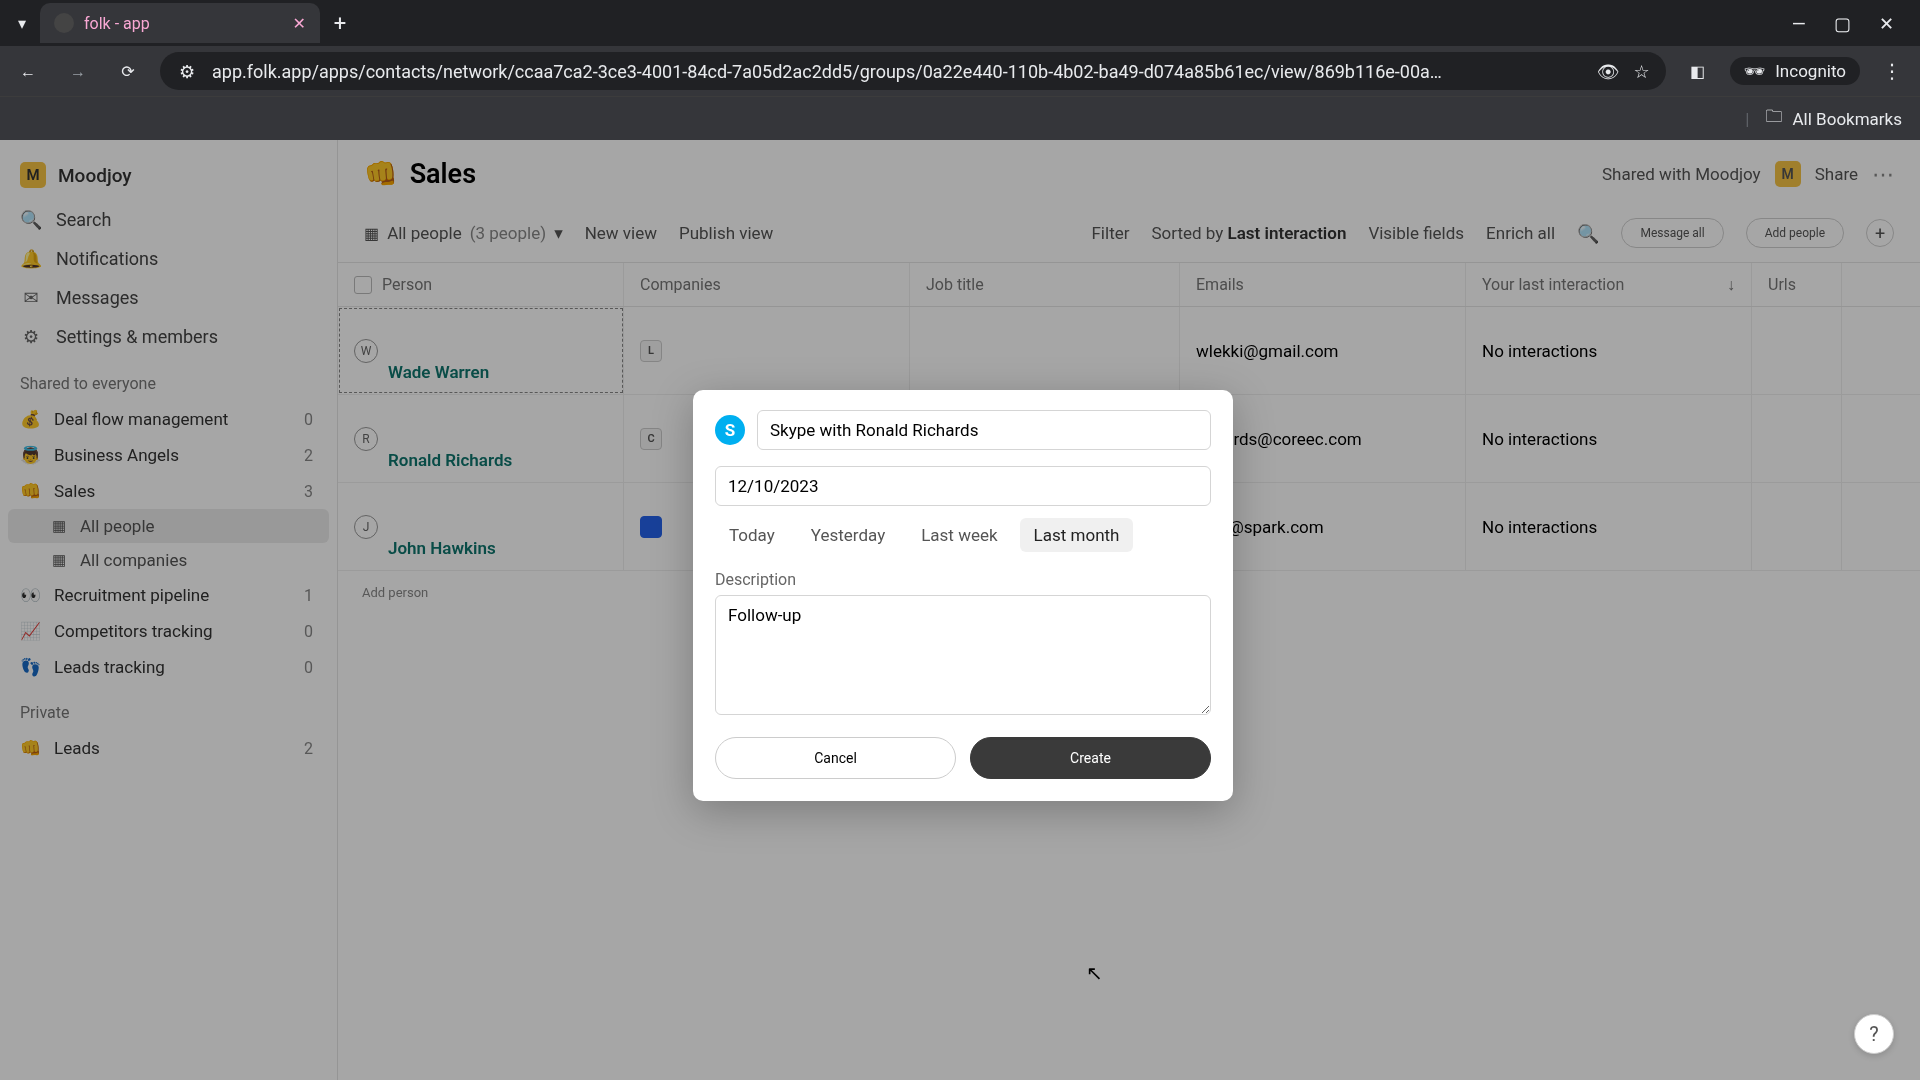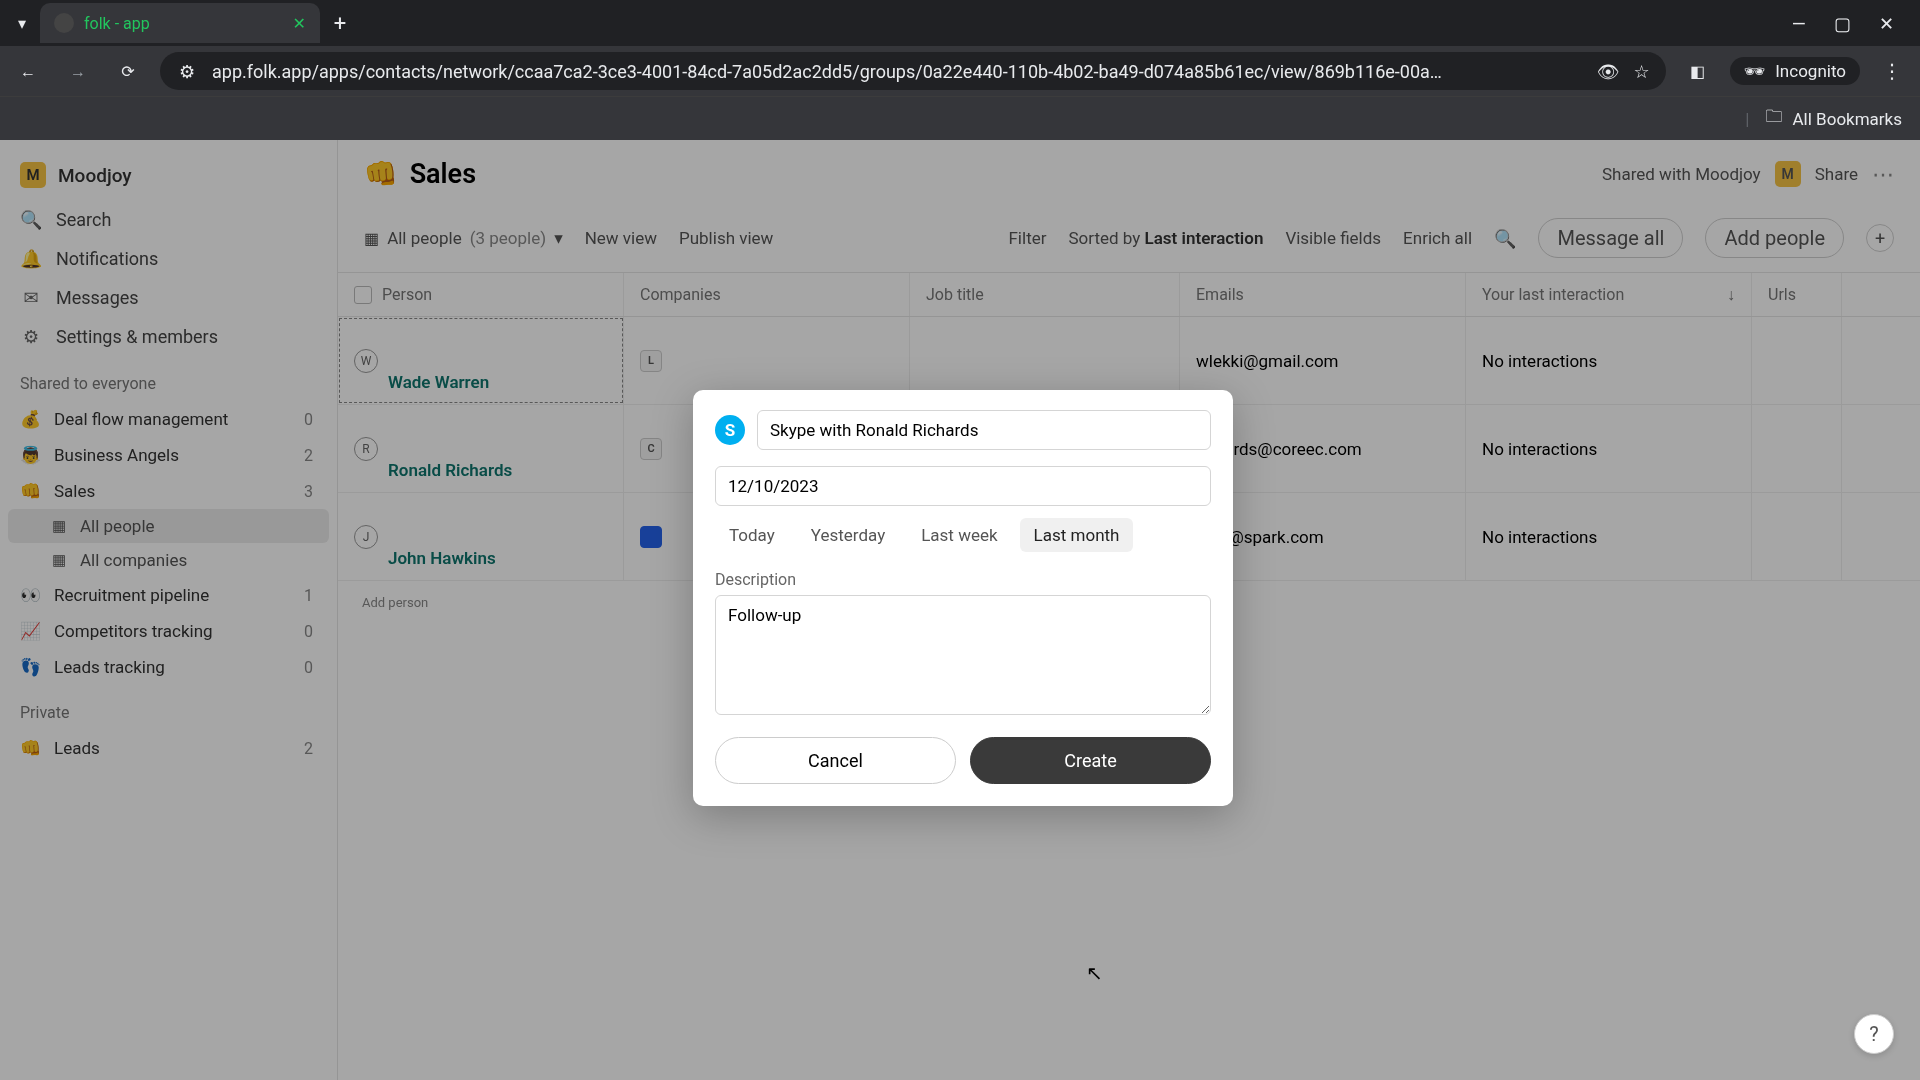--- a/index.html
+++ b/index.html
@@ -2,21 +2,21 @@
 <html><head>
 <meta charset="utf-8">
 <style>
 * { margin: 0; padding: 0; box-sizing: border-box; font-family: -apple-system, BlinkMacSystemFont, "Segoe UI", Roboto, sans-serif; }
 body { width: 1920px; height: 1080px; overflow: hidden; background: #202124; position: relative; }
 
 
 .browser-chrome { background: #202124; }
 .tab-bar { height: 46px; display: flex; align-items: center; padding: 0 8px; gap: 4px; }
 .tab-dropdown { width: 28px; height: 28px; display:flex; align-items:center; justify-content:center; color:#e8eaed; border-radius:4px; }
-.tab { display: flex; align-items: center; background: #35363a; height: 40px; padding: 0 14px; border-radius: 10px 10px 0 0; min-width: 280px; color: #22c55e; font-size: 16px; gap: 10px; position: relative; }
+.tab { display: flex; align-items: center; background: #35363a; height: 40px; padding: 0 14px; border-radius: 10px 10px 0 0; min-width: 280px; color: #f9a8d4; font-size: 16px; gap: 10px; position: relative; }
 .tab-favicon { width: 20px; height: 20px; background: #444; border-radius: 50%; }
 .tab-close { margin-left: auto; font-size: 16px; }
 .new-tab { width: 32px; height: 32px; display:flex; align-items:center; justify-content:center; color:#e8eaed; border-radius:50%; font-size:22px; }
 .window-controls { margin-left: auto; display:flex; gap: 28px; padding-right: 18px; color:#e8eaed; }
 .window-controls span { font-size: 18px; }
 
 .nav-bar { height: 50px; display:flex; align-items:center; padding: 0 10px; gap: 14px; background:#35363a; }
 .nav-arrow, .nav-icon { width: 36px; height:36px; display:flex; align-items:center; justify-content:center; color:#9aa0a6; border-radius:50%; }
 .nav-arrow.active { color:#e8eaed; }
 .url-bar { flex: 1; background:#202124; height: 38px; border-radius: 19px; display:flex; align-items:center; padding: 0 16px; gap: 14px; color:#e8eaed; font-size: 18px; }
@@ -54,21 +54,21 @@
 .main-header-right { margin-left:auto; display:flex; align-items:center; gap:14px; font-size:17px; color:#555;}
 .shared-avatar { width:26px; height:26px; background:#f6c344; border-radius:5px; display:flex; align-items:center; justify-content:center; font-size:14px; font-weight:600;}
 .more-dots { color:#888; font-size:22px;}
 
 .toolbar { display:flex; align-items:center; padding: 10px 26px 14px; gap: 22px; font-size:17px; color:#555; flex-wrap:wrap;}
 .tb-left { display:flex; align-items:center; gap: 22px; }
 .view-chip { display:flex; align-items:center; gap:8px; }
 .view-chip .icn { font-size:16px; }
 .tb-right { margin-left:auto; display:flex; align-items:center; gap:22px;}
 .sorted-by b { font-weight:600; color:#333;}
-.btn-pill { border:1px solid #d0d0d0; padding: 7px 18px; border-radius:20px; font-size:20px;}
+.btn-pill { border:1px solid #d0d0d0; padding: 7px 18px; border-radius:20px; font-size:12px;}
 .icon-btn { font-size:18px;}
 .plus-circle { width:28px; height:28px; border:1px solid #d0d0d0; border-radius:50%; display:flex; align-items:center; justify-content:center; font-size:18px;}
 
 
 .table { border-top:1px solid #e5e5e5; }
 .thead { display:flex; border-bottom:1px solid #e5e5e5; font-size:16px; color:#777; }
 .th, .td { padding: 12px 16px; border-right:1px solid #eee; display:flex; align-items:center; gap:10px; }
 .col-person { width: 286px; }
 .col-comp { width: 286px; }
 .col-job { width: 270px; }
@@ -92,21 +92,21 @@
 .modal { position:absolute; left: 693px; top: 250px; width: 540px; background:#fff; border-radius:10px; box-shadow:0 10px 40px rgba(0,0,0,0.25); padding: 20px 22px 22px; z-index:10;}
 .modal-row1 { display:flex; gap:12px; align-items:center; margin-bottom:16px;}
 .skype-icon { width:30px; height:30px; background:#00aff0; border-radius:50%; display:flex; align-items:center; justify-content:center; color:#fff; font-weight:700; font-size:17px; flex-shrink:0; position:relative;}
 .modal input[type=text], .modal textarea { width:100%; border:1px solid #d5d5d5; border-radius:6px; padding: 9px 12px; font-size:17px; font-family:inherit; }
 .modal textarea { height: 120px; resize: both; }
 .modal-label { font-size:16px; color:#666; margin-bottom:6px; display:block;}
 .date-quick { display:flex; gap:8px; margin: 12px 0 18px; font-size:17px; }
 .date-quick span { padding: 7px 14px; border-radius:6px; color:#555;}
 .date-quick span.active { background:#f0f0f0; color:#222;}
 .modal-actions { display:flex; gap:14px; margin-top:18px;}
-.modal-actions button { flex:1; padding: 12px 0; border-radius:26px; font-size:18px; border:1px solid #ccc; background:#fff; cursor:pointer; font-family:inherit;}
+.modal-actions button { flex:1; padding: 12px 0; border-radius:26px; font-size:14px; border:1px solid #ccc; background:#fff; cursor:pointer; font-family:inherit;}
 .modal-actions button.primary { background:#3a3a3a; color:#fff; border-color:#3a3a3a;}
 
 
 .cursor { position:absolute; left: 1086px; top: 821px; z-index: 20; font-size: 20px; color:#000; }
 
 
 .help-fab { position:absolute; right: 26px; bottom: 26px; width:40px; height:40px; border-radius:50%; background:#fff; border:1px solid #ccc; display:flex; align-items:center; justify-content:center; font-size:20px; color:#555; z-index:5; box-shadow:0 2px 6px rgba(0,0,0,0.15);}
 </style>
 </head>
 <body>

